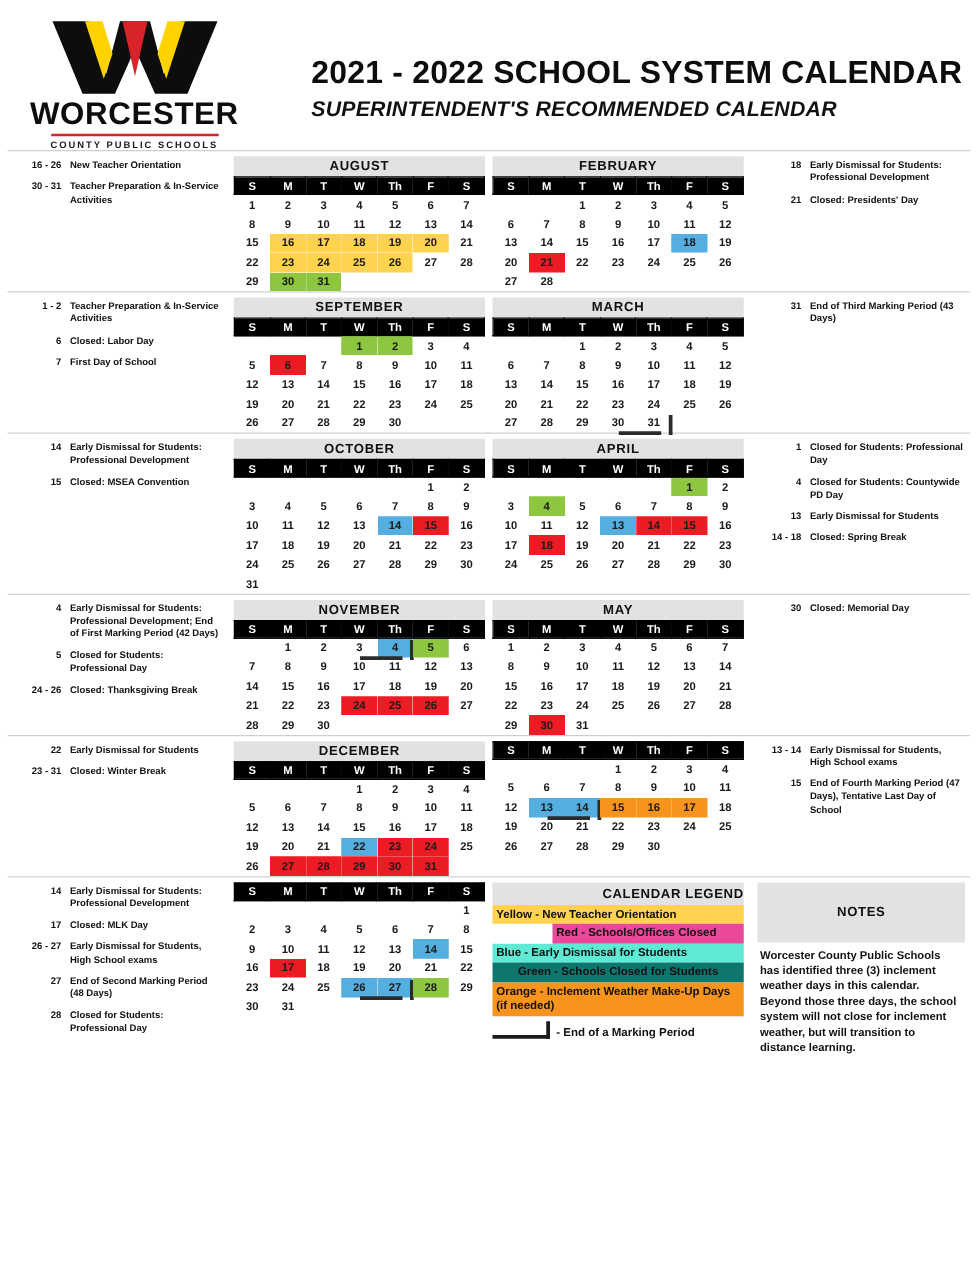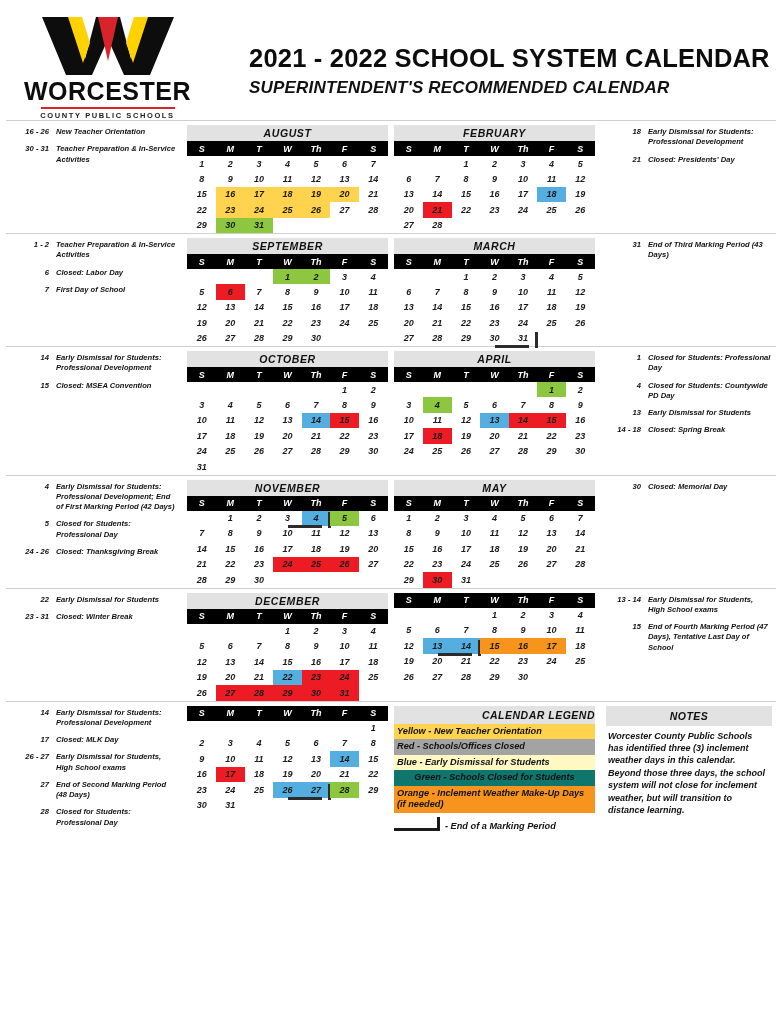--- a/index.html
+++ b/index.html
@@ -44,21 +44,20 @@
     letter-spacing: .2px; color: #111; margin-top: 5px;
   }
 
   
   .rows { padding: 0 6px; }
   .cal-row {
     display: flex;
     align-items: flex-start;
     border-top: 1px solid #cfcfcf;
     padding-top: 4px;
-    font-style: italic;
   }
   .cal-row.first { border-top: 1px solid #cfcfcf; }
 
   .notes-col {
     width: 178px;
     padding: 2px 6px 4px 4px;
   }
   .notes-col.right { width: 178px; padding: 2px 4px 4px 8px; }
 
   .note {
@@ -121,41 +120,41 @@
   .legend-title {
     background: #e2e2e2; text-align: right;
     font-size: 10.5px; font-weight: bold; letter-spacing: .5px;
     padding: 3px 0; color: #111;
   }
   .legend-item {
     font-size: 9.2px; font-weight: bold; color: #111;
     padding: 2px 3px; line-height: 1.25;
   }
   .lg-yellow { background: #FFD34D; }
-  .lg-red    { background: #a3a3a3; }
-  .lg-blue   { background: #fef9c3; }
+  .lg-red    { background: #ec4899; margin-left: 48px; }
+  .lg-blue   { background: #5eead4; }
   .lg-green  { background: #0f766e; text-align: center; }
   .lg-orange { background: #F7941E; }
   .legend-mp {
     display: flex; align-items: flex-end;
     font-size: 9.2px; font-weight: bold; padding-top: 4px;
   }
   .mp-glyph {
     width: 46px; height: 14px;
     border-right: 3px solid #1a1a1a;
     border-bottom: 3px solid #1a1a1a;
     margin-right: 5px;
   }
 
   
   .notesbox-col { width: 178px; padding: 0 4px 0 8px; }
   .notesbox-title {
     background: #e2e2e2; text-align: center;
     font-size: 10.5px; font-weight: bold; letter-spacing: .5px;
-    padding: 4px 0; color: #111;
+    padding: 18px 0; color: #111;
   }
   .notesbox-body {
     font-size: 9px; font-weight: bold; line-height: 1.38;
     padding: 4px 2px 0 2px; color: #111;
   }
 </style>
 </head>
 <body>
 
 <div class="header">

